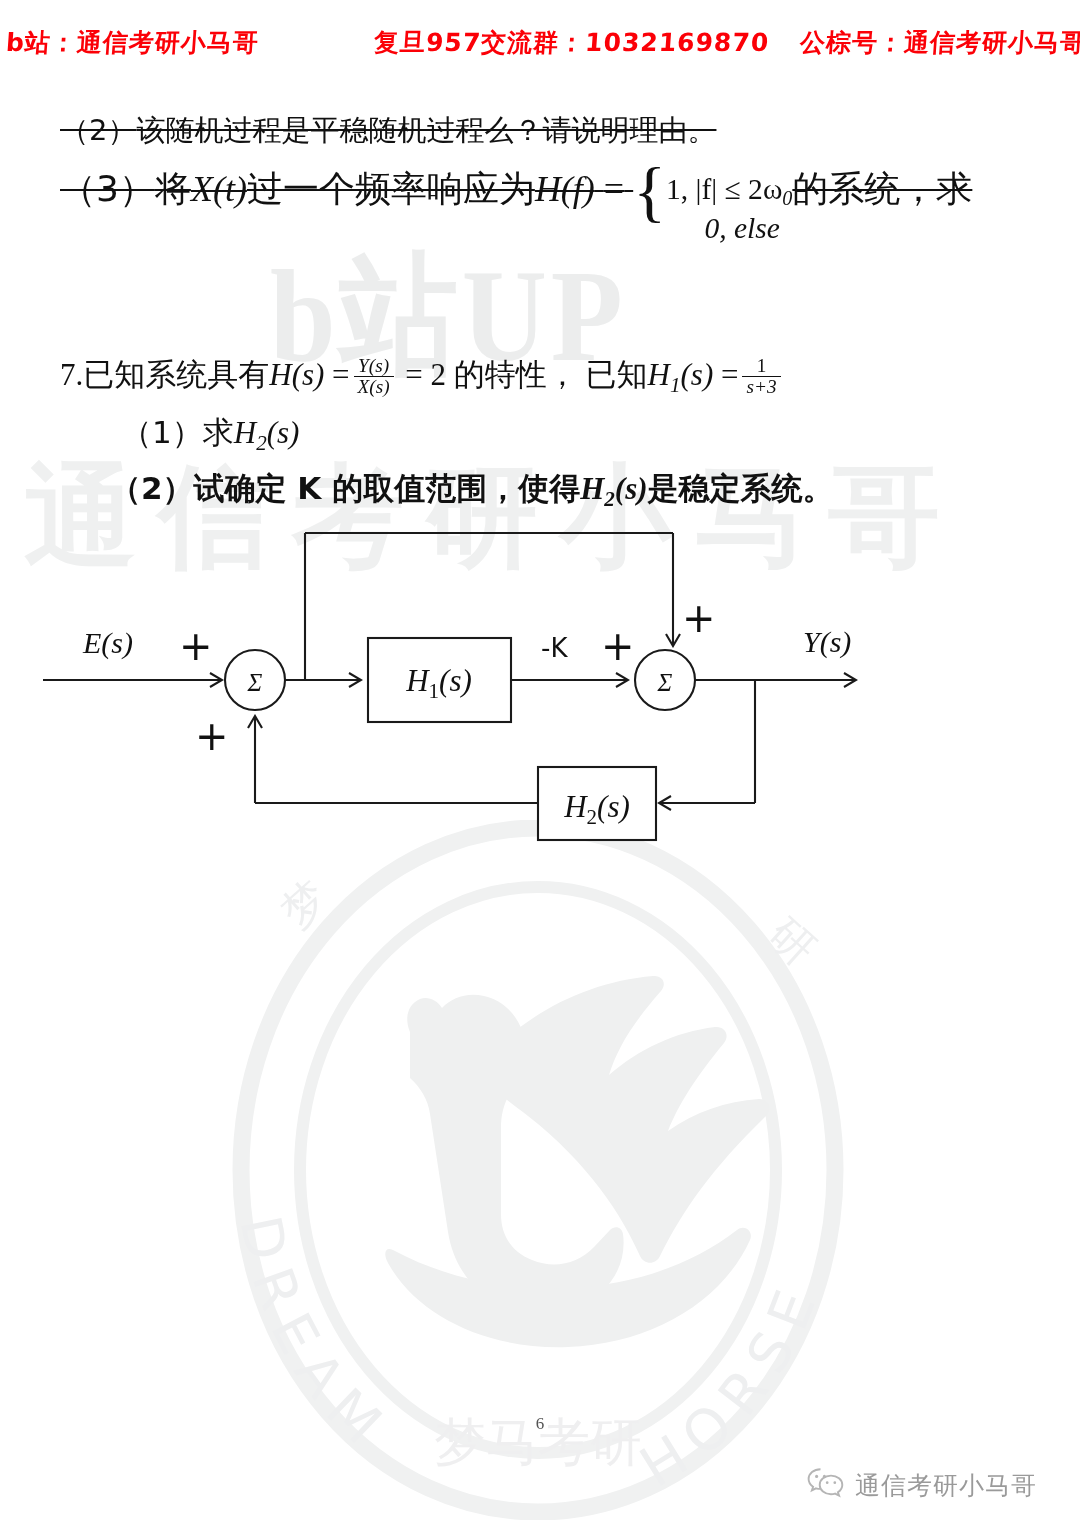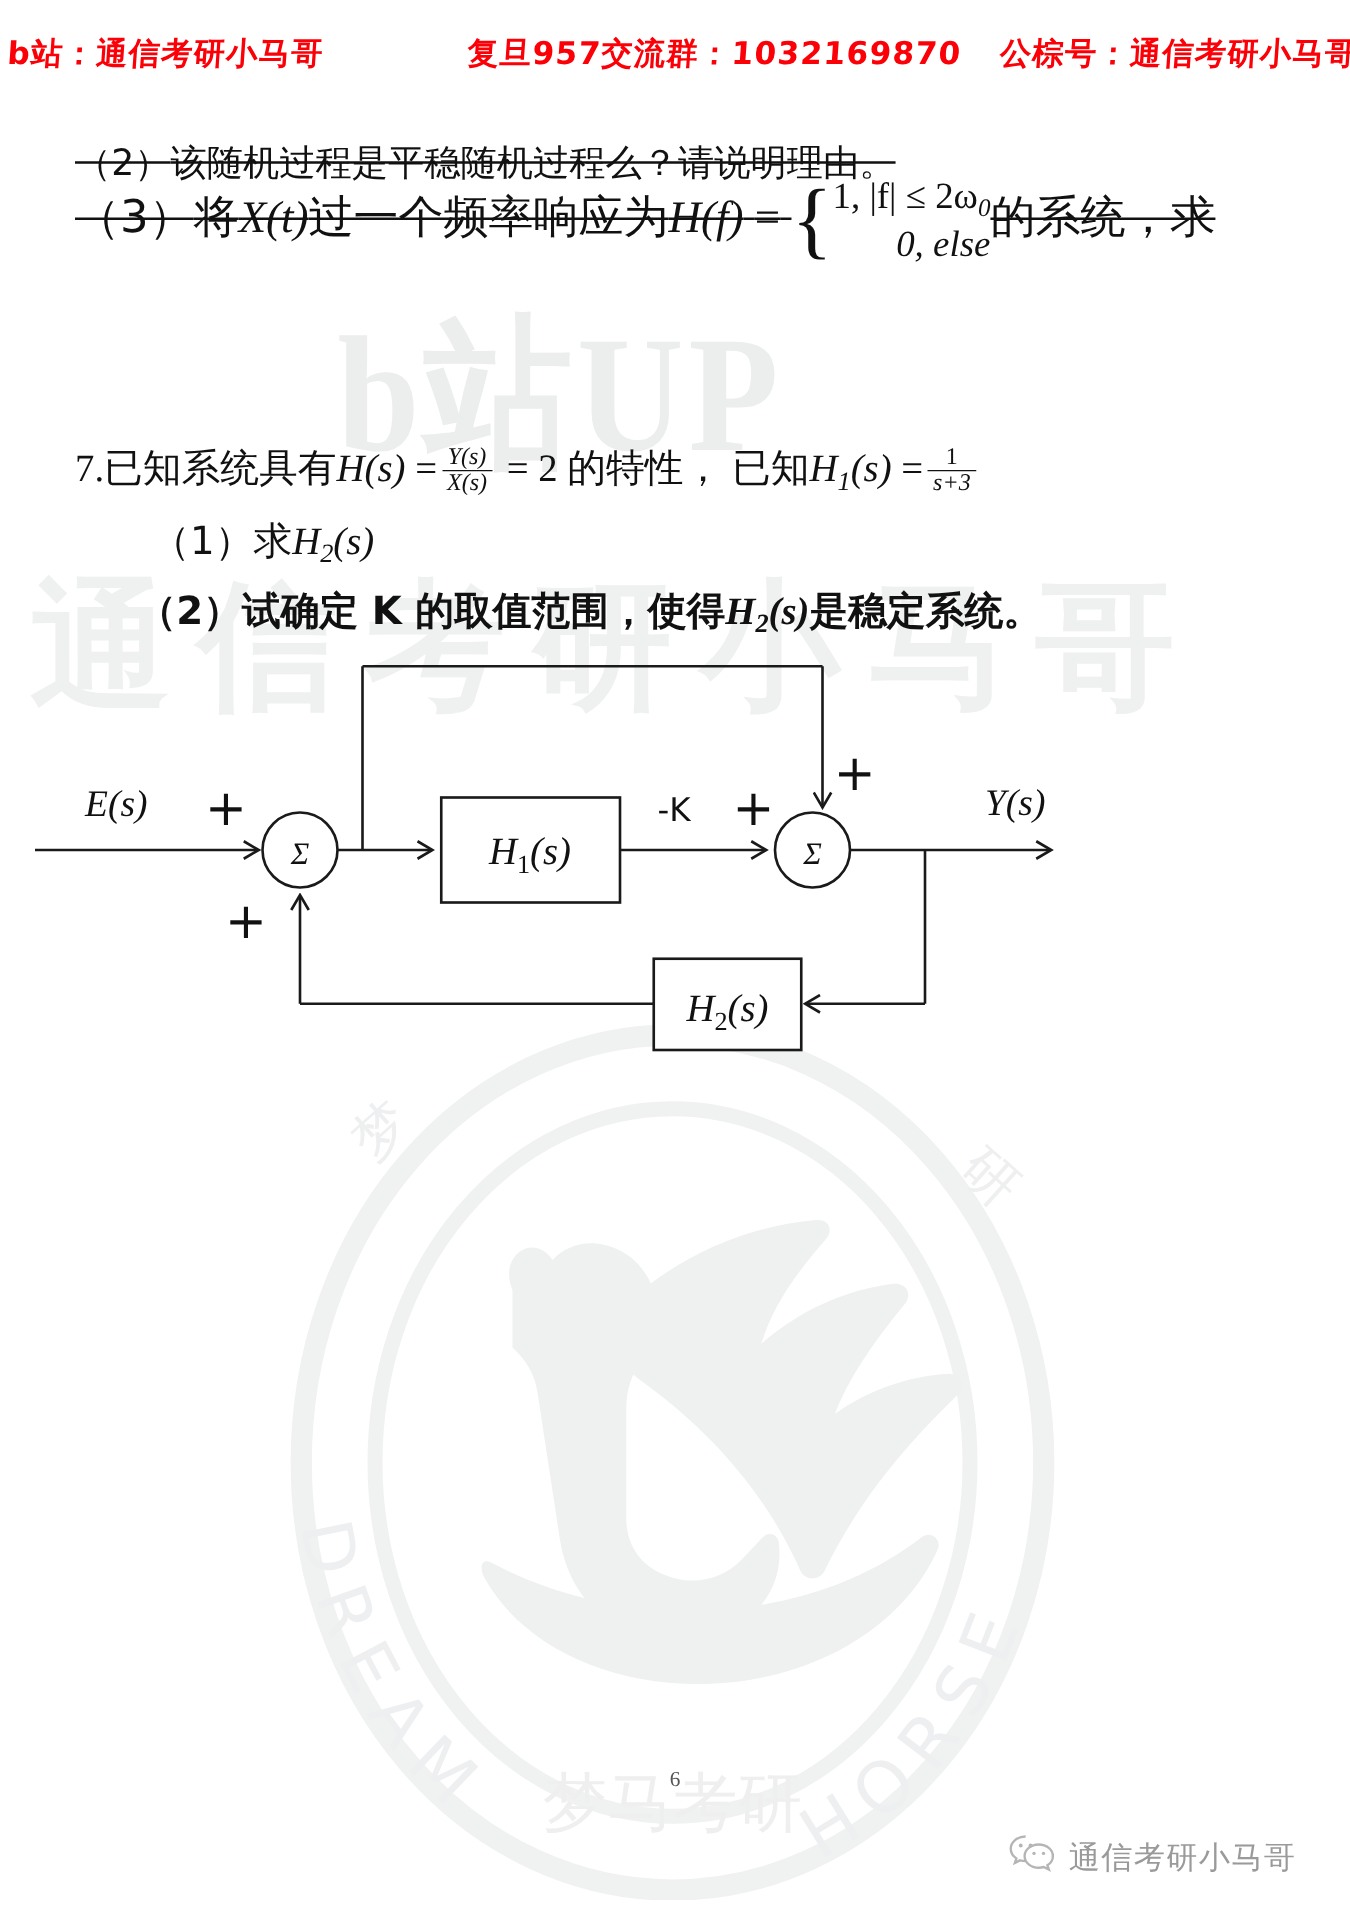--- a/index.html
+++ b/index.html
@@ -75,24 +75,24 @@
   .frac .num{display:block;border-bottom:1.6px solid #111;padding:0 4px;}
   .frac .den{display:block;padding:0 4px;}
 
   
   .cases{display:inline-block;vertical-align:middle;position:relative;}
   .cases .brace{
     display:inline-block;font-size:1.9em;line-height:0.62;
     vertical-align:middle;font-family:"Liberation Serif",serif;
     position:relative;top:-2px;
   }
-  .cases .rows{display:inline-block;vertical-align:middle;font-size:0.82em;line-height:1.18;text-align:right;}
-
-  
-  .diagram{position:absolute;left:0;top:505px;width:900px;height:370px;z-index:3;}
+  .cases .rows{display:inline-block;vertical-align:middle;font-size:0.82em;line-height:1.18;text-align:center;margin-top:32px;}
+
+  
+  .diagram{position:absolute;left:0;top:505px;width:900px;height:370px;z-index:3;padding-left:15px;}
   .diagram svg{display:block;}
 
   
   .pagenum{
     position:absolute;left:0;top:1414px;width:1080px;text-align:center;
     font-size:17px;color:#555;font-family:"Liberation Serif",serif;z-index:3;
   }
   .footer{
     position:absolute;left:806px;top:1466px;z-index:5;
     display:flex;align-items:center;gap:9px;

